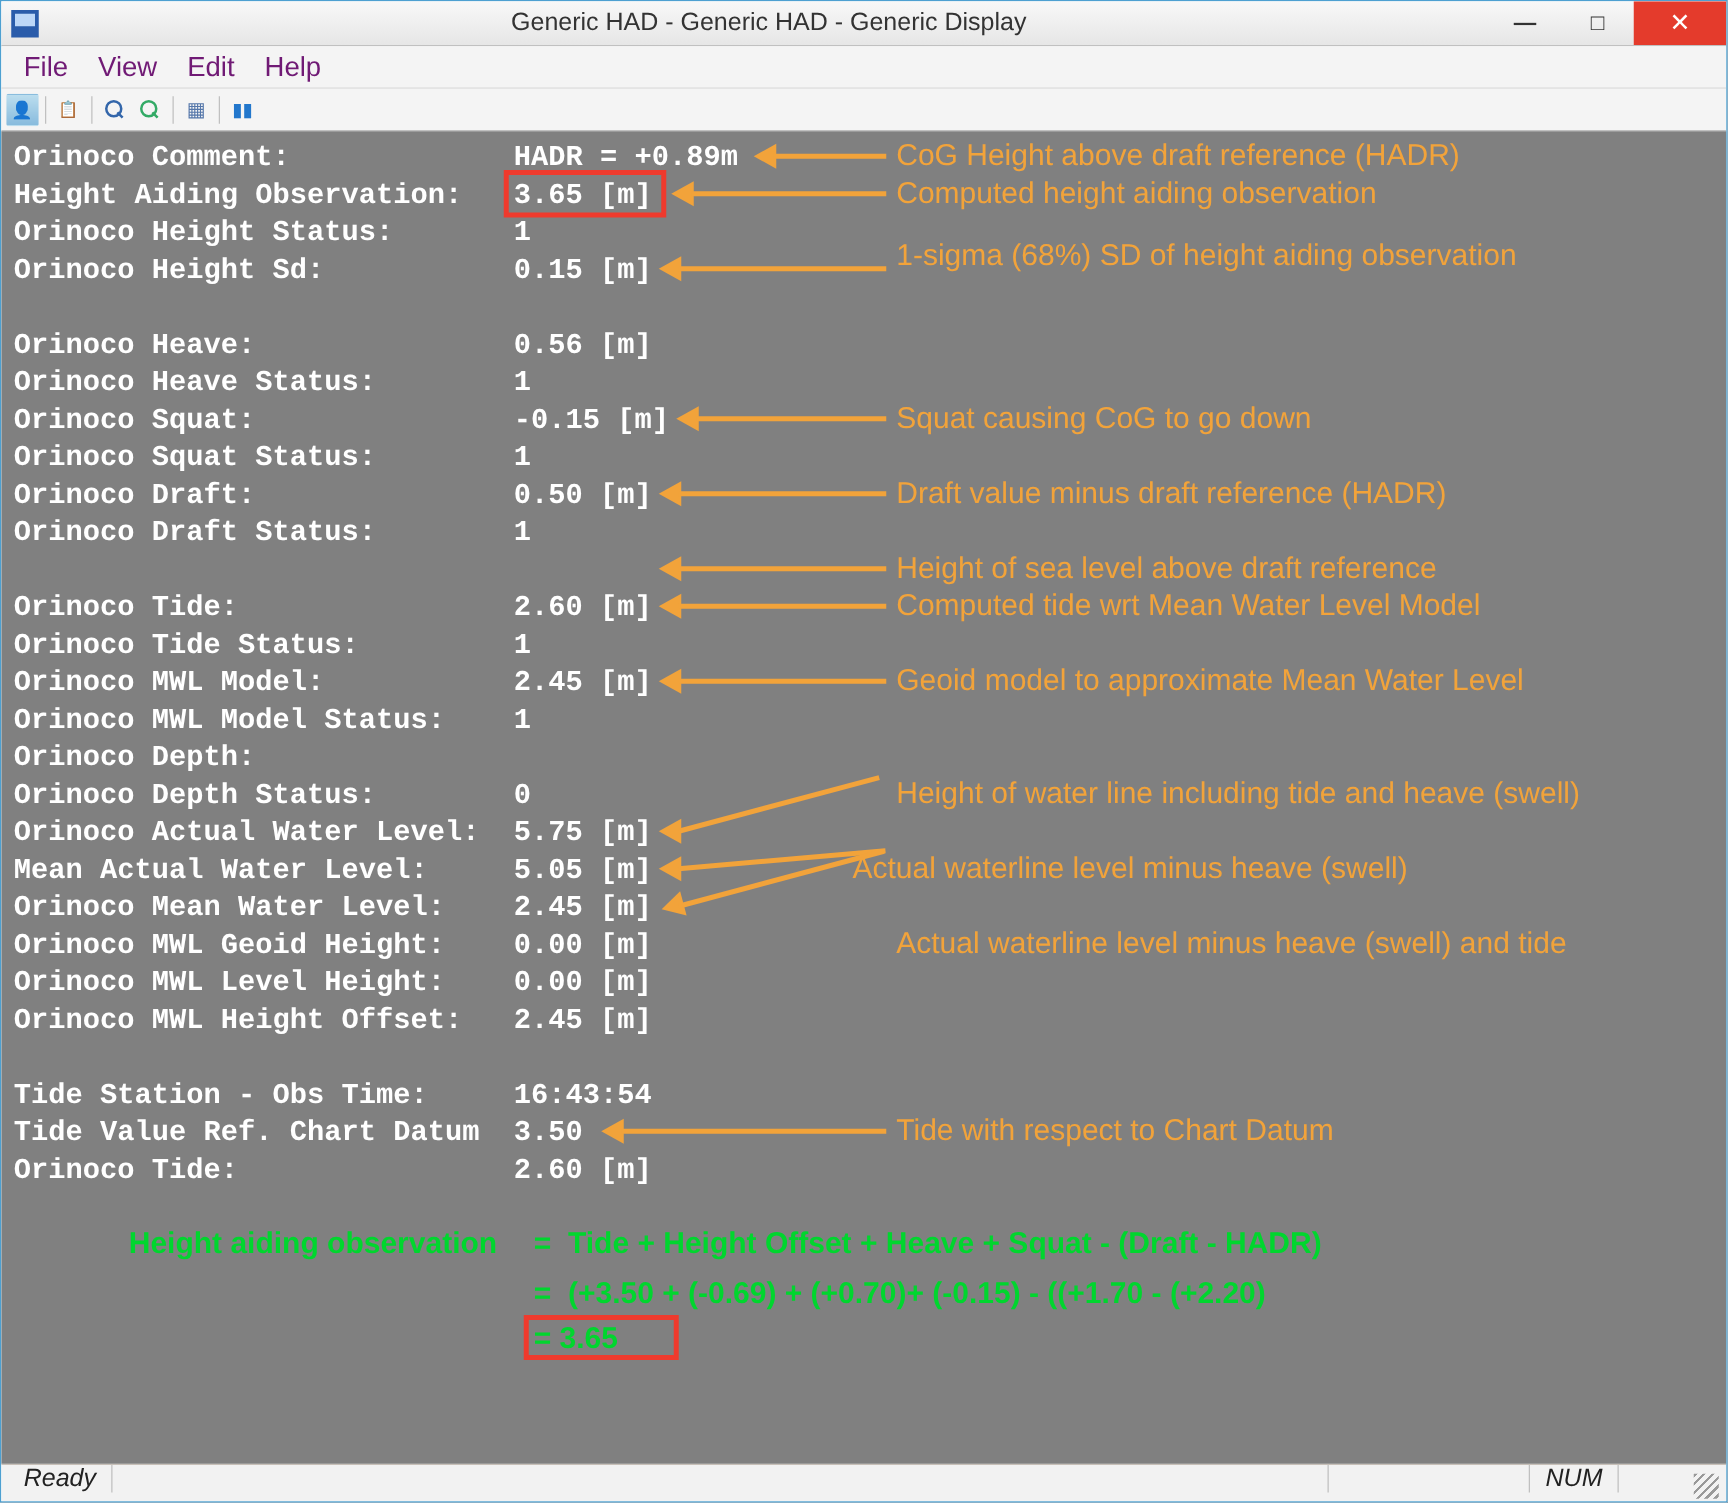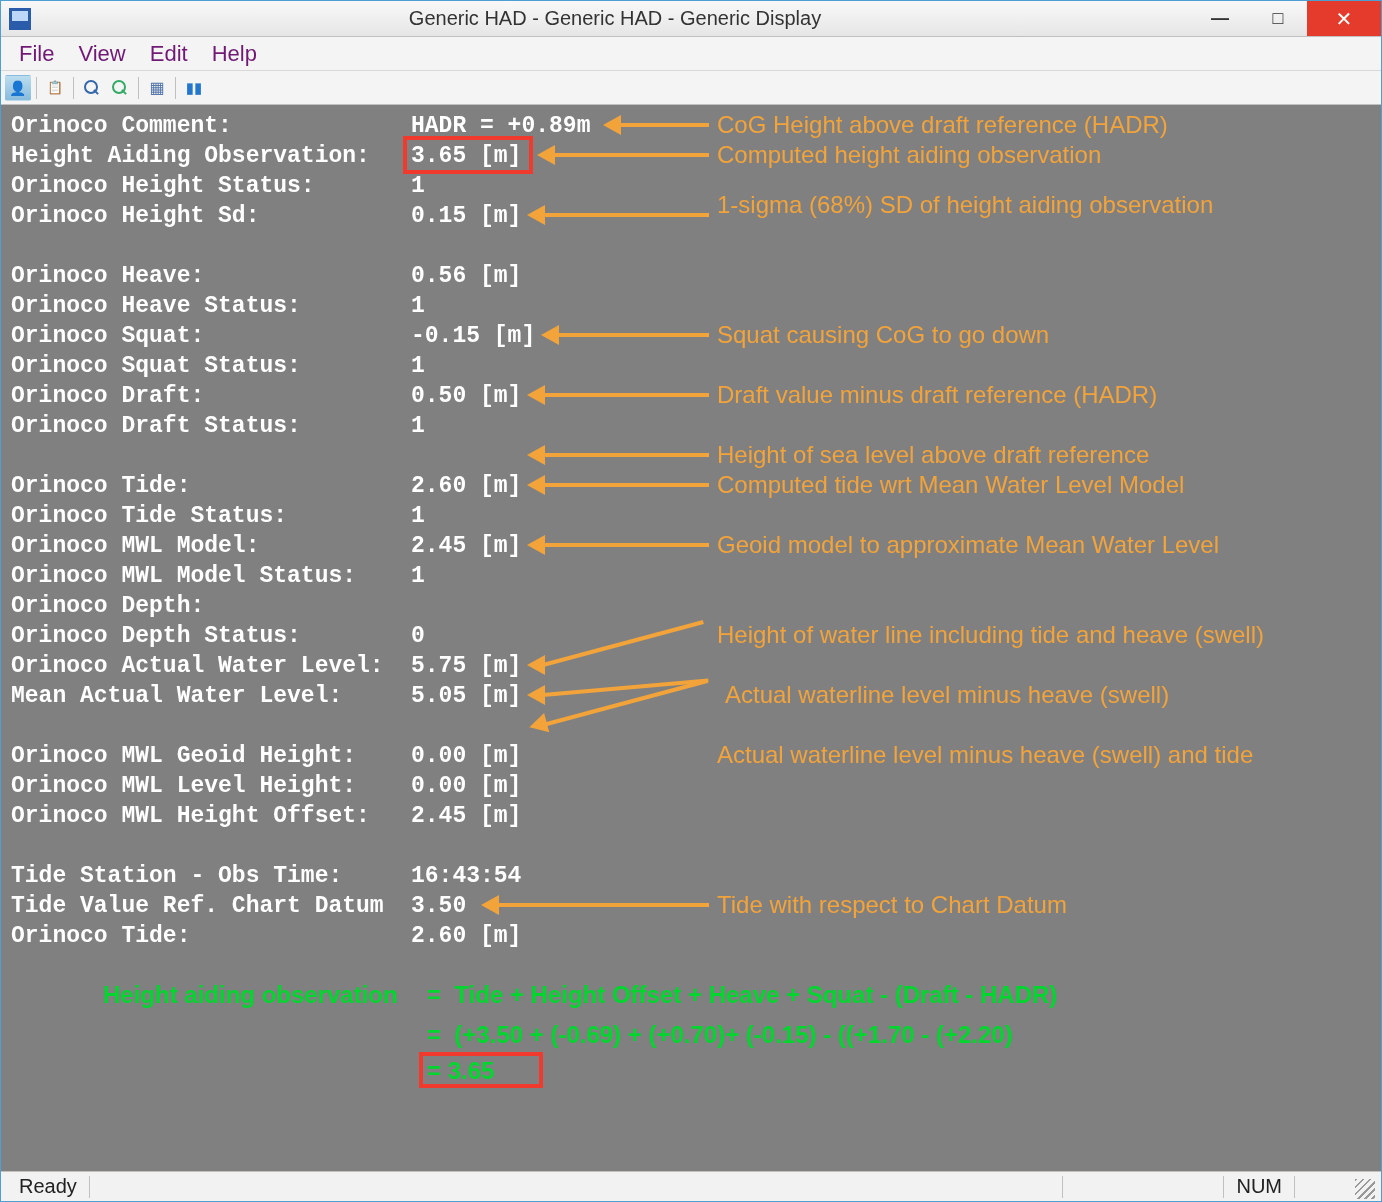--- a/index.html
+++ b/index.html
@@ -126,25 +126,26 @@
     font-size:24px;
     font-weight:bold;
     color:#00d62e;
     white-space:pre;
   }
   
   .statusbar{
     height:30px;
     border-top:1px solid #c8c0b8;
     display:flex;
-    align-items:center;
+    align-items:flex-start;
     padding: 0 6px;
     font-size:20px;
     color:#222;
     background:#f2f2f2;
+    font-style:italic;
   }
   .statusbar .ssep { width:1px;height:22px;background:#c0c0c0;}
   .statusbar .sfield{padding:0 12px;}
   .statusbar .spacer{flex:1;}
   .statusbar .grip{
     width:20px;height:20px;
     background: repeating-linear-gradient(135deg,#999,#999 2px,transparent 2px,transparent 5px);
     align-self:flex-end;margin-bottom:2px;
   }
   .mgicon{position:relative;width:16px;height:16px;}
@@ -203,20 +204,21 @@
   <div class="row" style="top:276px"><span class="lbl">Orinoco Draft:</span><span class="val">0.50 [m]</span></div>
   <div class="row" style="top:306px"><span class="lbl">Orinoco Draft Status:</span><span class="val">1</span></div>
   <div class="row" style="top:366px"><span class="lbl">Orinoco Tide:</span><span class="val">2.60 [m]</span></div>
   <div class="row" style="top:396px"><span class="lbl">Orinoco Tide Status:</span><span class="val">1</span></div>
   <div class="row" style="top:426px"><span class="lbl">Orinoco MWL Model:</span><span class="val">2.45 [m]</span></div>
   <div class="row" style="top:456px"><span class="lbl">Orinoco MWL Model Status:</span><span class="val">1</span></div>
   <div class="row" style="top:486px"><span class="lbl">Orinoco Depth:</span><span class="val"></span></div>
   <div class="row" style="top:516px"><span class="lbl">Orinoco Depth Status:</span><span class="val">0</span></div>
   <div class="row" style="top:546px"><span class="lbl">Orinoco Actual Water Level:</span><span class="val">5.75 [m]</span></div>
   <div class="row" style="top:576px"><span class="lbl">Mean Actual Water Level:</span><span class="val">5.05 [m]</span></div>
+  <div class="row" style="top:606px"><span class="lbl">Orinoco Mean Water Level:</span><span class="val">2.45 [m]</span></div>
   <div class="row" style="top:636px"><span class="lbl">Orinoco MWL Geoid Height:</span><span class="val">0.00 [m]</span></div>
   <div class="row" style="top:666px"><span class="lbl">Orinoco MWL Level Height:</span><span class="val">0.00 [m]</span></div>
   <div class="row" style="top:696px"><span class="lbl">Orinoco MWL Height Offset:</span><span class="val">2.45 [m]</span></div>
   <div class="row" style="top:756px"><span class="lbl">Tide Station - Obs Time:</span><span class="val">16:43:54</span></div>
   <div class="row" style="top:786px"><span class="lbl">Tide Value Ref. Chart Datum</span><span class="val">3.50</span></div>
   <div class="row" style="top:816px"><span class="lbl">Orinoco Tide:</span><span class="val">2.60 [m]</span></div>
 
   <div class="highlightbox" style="left:402px;top:31px;width:130px;height:38px;"></div>
 
   <div class="highlightbox" style="left:418px;top:947px;width:124px;height:36px;"></div>
@@ -272,21 +274,21 @@
 
   <div class="annot" style="top:6px;left:716px;">CoG Height above draft reference  (HADR)</div>
   <div class="annot" style="top:36px;left:716px;">Computed height aiding observation</div>
   <div class="annot" style="top:86px;left:716px;width:640px;">1-sigma (68%) SD of height aiding observation</div>
   <div class="annot" style="top:216px;left:716px;">Squat causing CoG to go down</div>
   <div class="annot" style="top:276px;left:716px;">Draft value minus draft reference (HADR)</div>
   <div class="annot" style="top:336px;left:716px;">Height of sea level above draft reference</div>
   <div class="annot" style="top:366px;left:716px;width:640px;">Computed tide wrt Mean Water Level Model</div>
   <div class="annot" style="top:426px;left:716px;width:640px;">Geoid model to approximate Mean Water Level</div>
   <div class="annot" style="top:516px;left:716px;width:640px;">Height of water line including tide and heave (swell)</div>
-  <div class="annot" style="top:576px;left:724px;width:640px;">Actual waterline level minus heave (swell)</div>
+  <div class="annot" style="top:576px;left:681px;width:640px;">Actual waterline level minus heave (swell)</div>
   <div class="annot" style="top:636px;left:716px;width:640px;">Actual waterline level minus heave (swell)  and tide</div>
   <div class="annot" style="top:786px;left:716px;">Tide with respect to Chart Datum</div>
 
   <div class="formula" style="top:876px;left:102px;">Height aiding observation</div>
   <div class="formula" style="top:876px;left:426px;">=  Tide + Height Offset + Heave + Squat - (Draft - HADR)</div>
   <div class="formula" style="top:916px;left:426px;">=  (+3.50 + (-0.69) + (+0.70)+ (-0.15) - ((+1.70 - (+2.20)</div>
   <div class="formula" style="top:952px;left:426px;">= 3.65</div>
 </div>
 
 <div class="statusbar">

